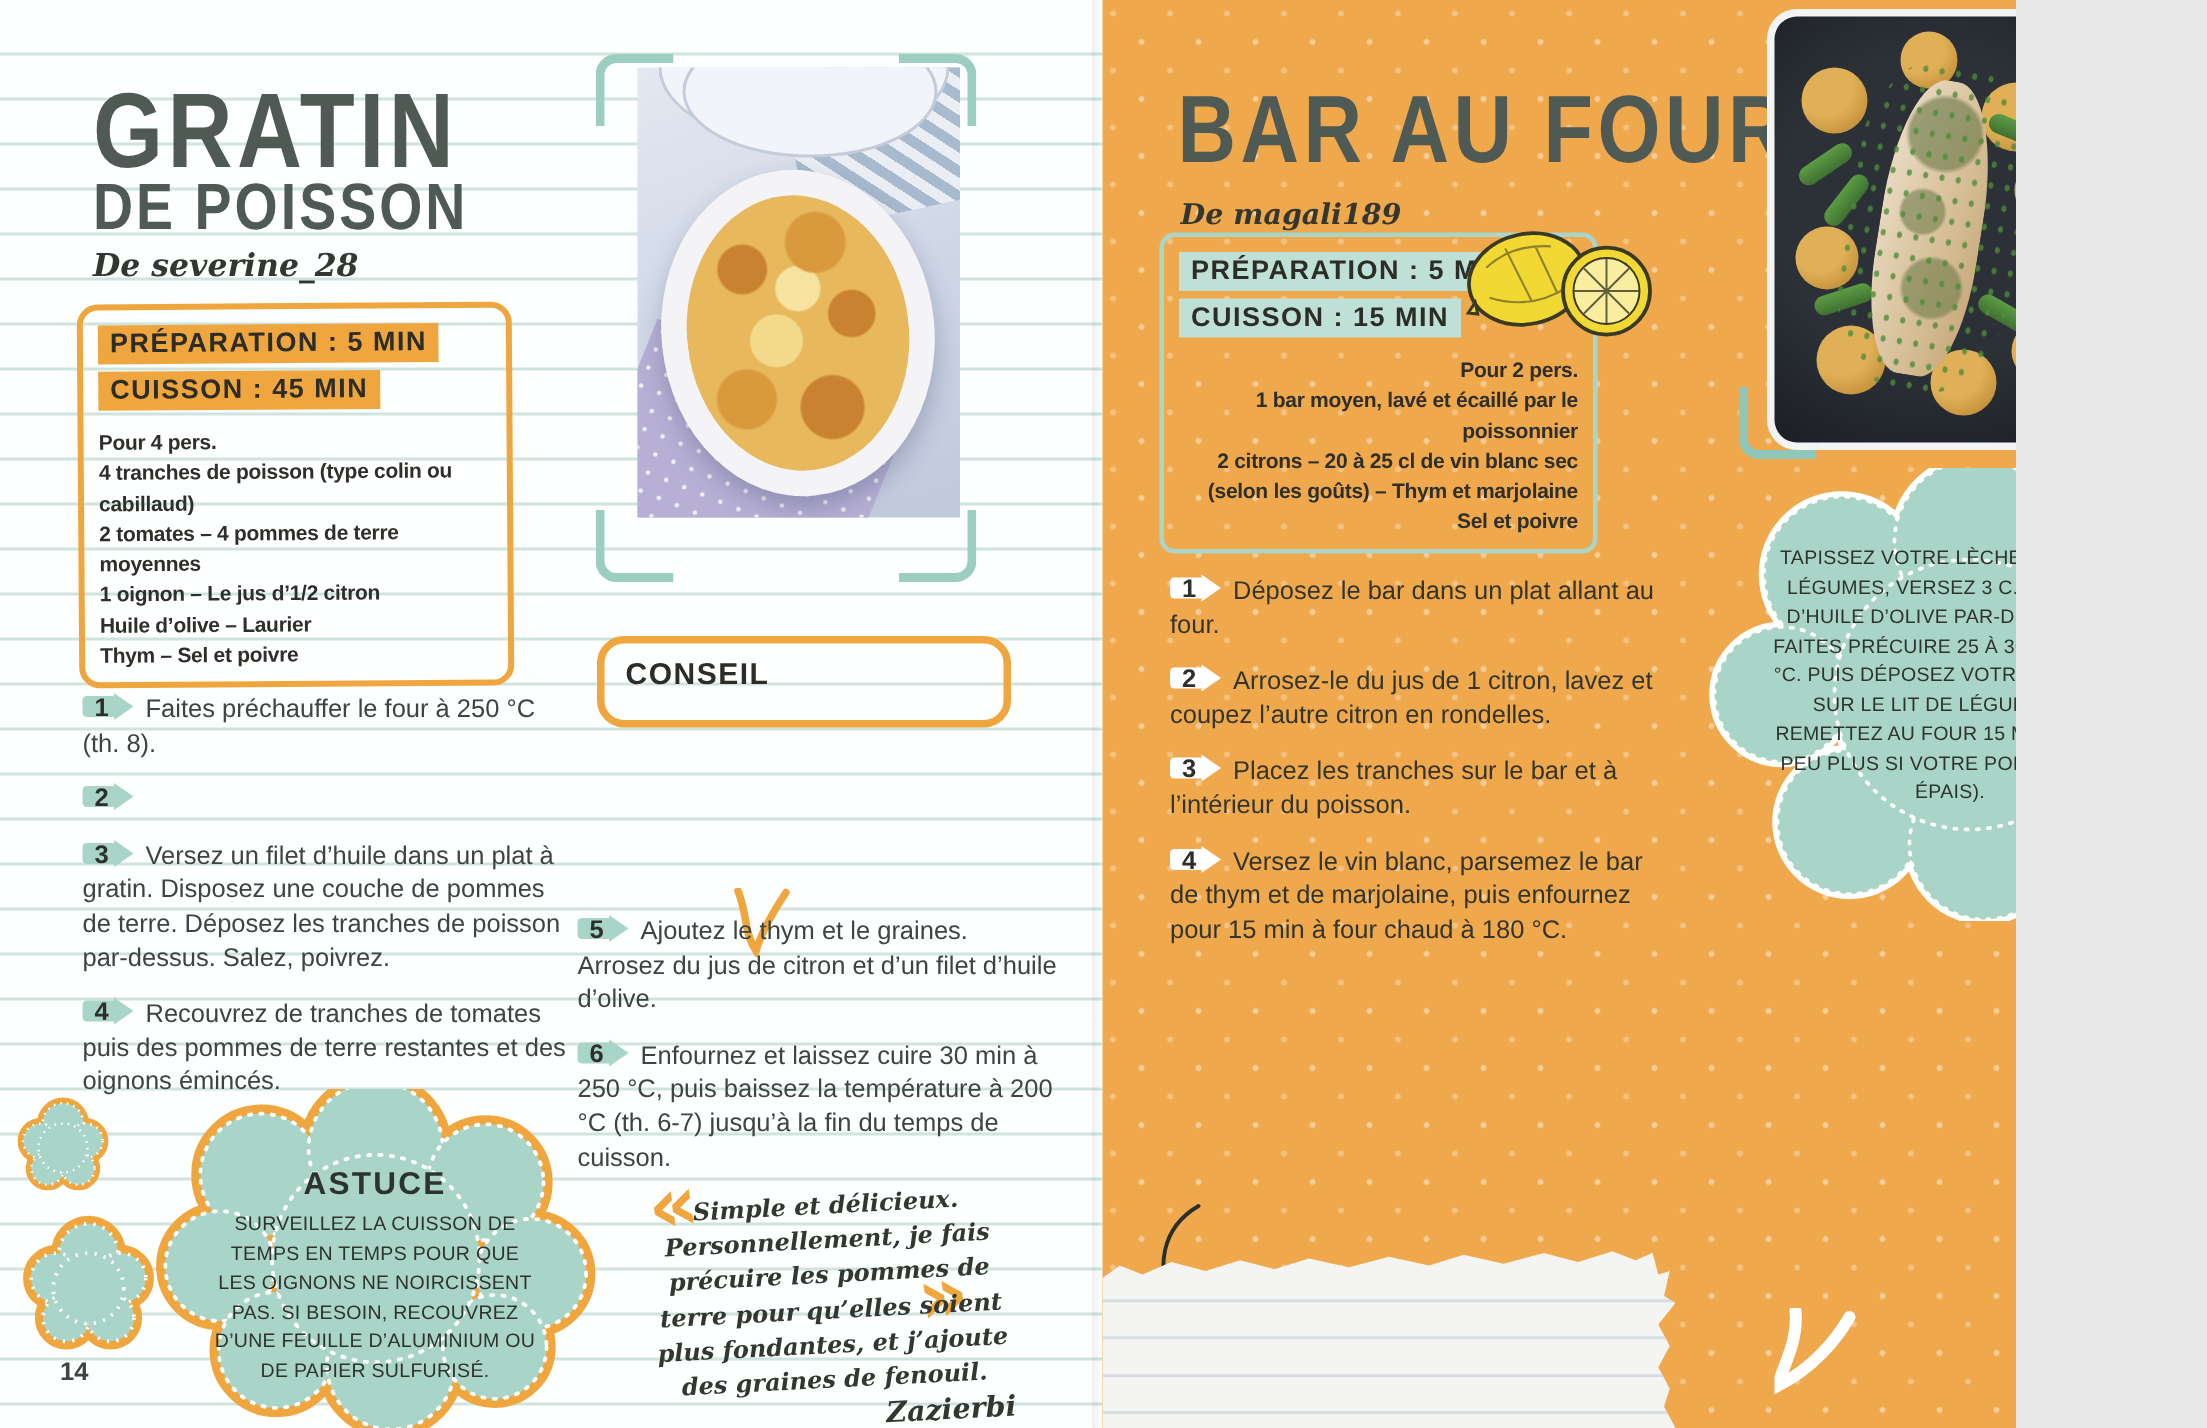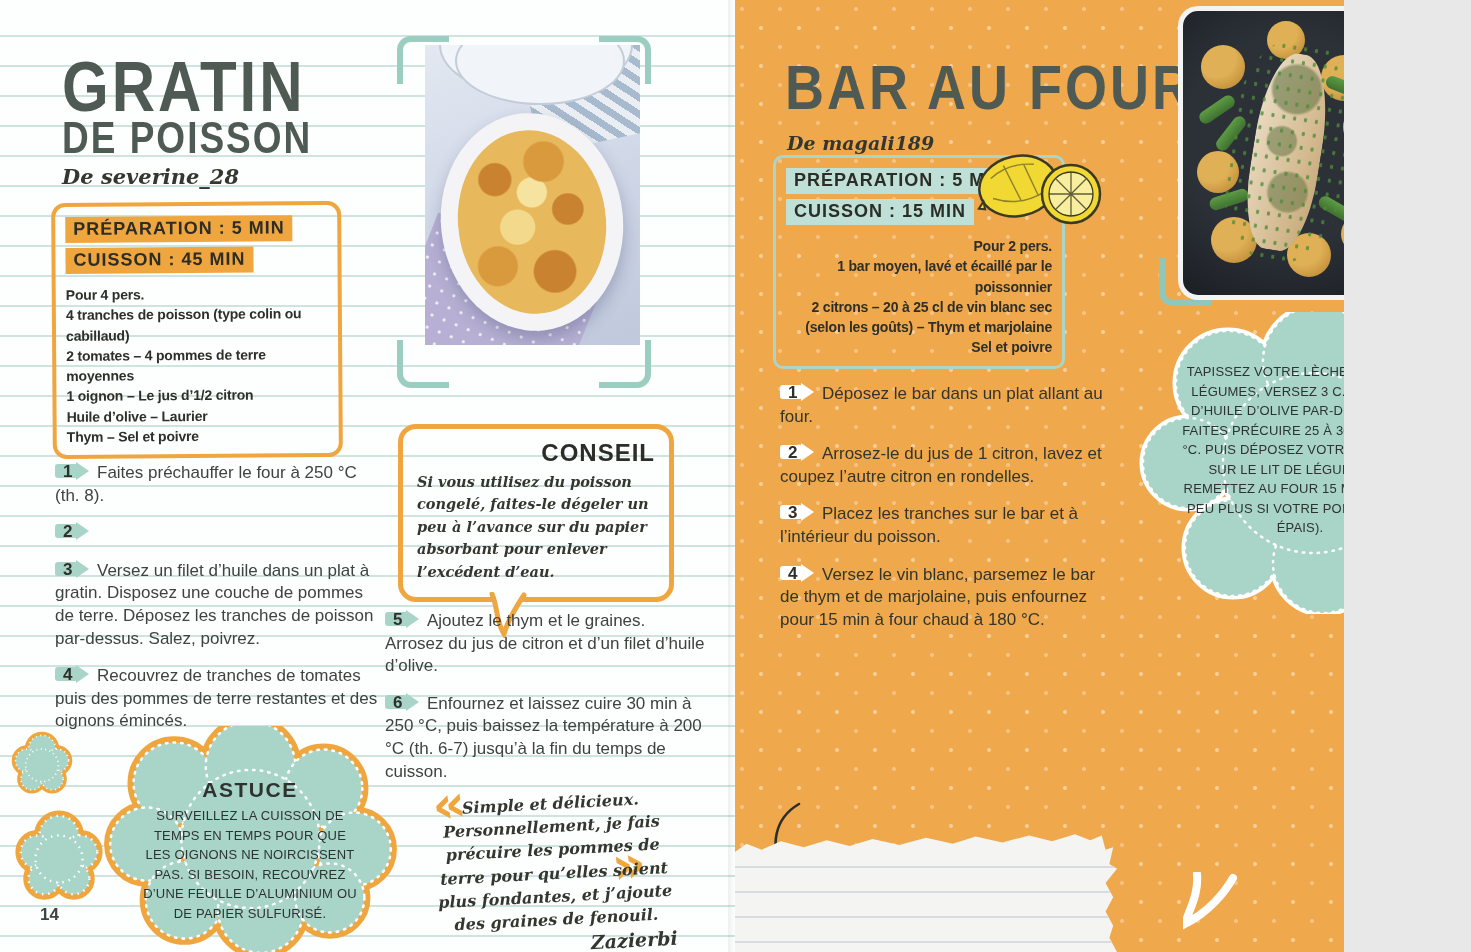--- a/index.html
+++ b/index.html
@@ -38,21 +38,21 @@
   .step-num .bar{position:absolute;left:0;top:2px;width:23px;height:14px;border-radius:3px;background:var(--c);}
   .step-num .tri{position:absolute;left:21px;top:0;width:0;height:0;
      border-top:9px solid transparent;border-bottom:9px solid transparent;border-left:13px solid var(--c);}
   .step-num .n{position:absolute;left:8px;top:-1px;font-weight:800;font-size:17px;color:#2e2f2a;}
   .steps-teal .step-num{--c:#a9d4c8;}
   .steps-white .step-num{--c:#ffffff;}
 
   
   .conseil{position:absolute;left:398px;top:424px;width:238px;border:5px solid #f0a63f;border-radius:18px;
            padding:10px 14px 14px;}
-  .conseil-title{font-size:24px;font-weight:800;letter-spacing:1px;color:#2c2d26;margin-bottom:4px;text-align:right;}
+  .conseil-title{font-size:20px;font-weight:800;letter-spacing:1px;color:#2c2d26;margin-bottom:4px;}
   .conseil-text{font-size:14.5px;line-height:1.55;}
   .tail-svg{position:absolute;}
 
   
   .quote{position:absolute;left:428px;top:792px;width:252px;transform:rotate(-3deg);text-align:center;}
   .quote-text{font-size:16px;line-height:1.45;}
   .quote-sig{margin-top:2px;text-align:right;font-size:19px;padding-right:6px;}
   .gmark{position:absolute;font-size:52px;font-weight:800;color:#f0a63f;line-height:1;font-family:"DejaVu Sans",sans-serif;}
 
   
@@ -161,21 +161,20 @@
       <div class="plate" style="left:14px;top:-52px;width:190px;height:100px;"></div>
       <div class="plate" style="left:30px;top:-28px;width:166px;height:84px;"></div>
       <div class="dot-cloth"></div>
       <div class="dish">
         <div class="gratin"></div>
       </div>
     </div>
 
     <div class="conseil">
       <div class="conseil-title">CONSEIL</div>
-      <div class="conseil-text script">Si vous utilisez du poisson congelé, faites-le dégeler un peu à l’avance sur du papier absorbant pour enlever l’excédent d’eau.</div>
     </div>
     <svg class="tail-svg" style="left:488px;top:592px;" width="40" height="46" viewBox="0 0 40 46">
       <path d="M4,2 C10,16 8,30 16,42 C20,28 30,12 36,3" fill="#fdfefe" stroke="#f0a63f" stroke-width="5" stroke-linecap="round"></path>
     </svg>
 
     <div class="steps-teal bodytxt" style="position:absolute;left:385px;top:610px;width:322px;">
       <div class="step">
         <span class="step-num"><span class="bar"></span><span class="tri"></span><span class="n">5</span></span><span>Ajoutez le thym et le graines. Arrosez du jus de citron et d’un filet d’huile d’olive.</span>
       </div>
       <div class="step">

